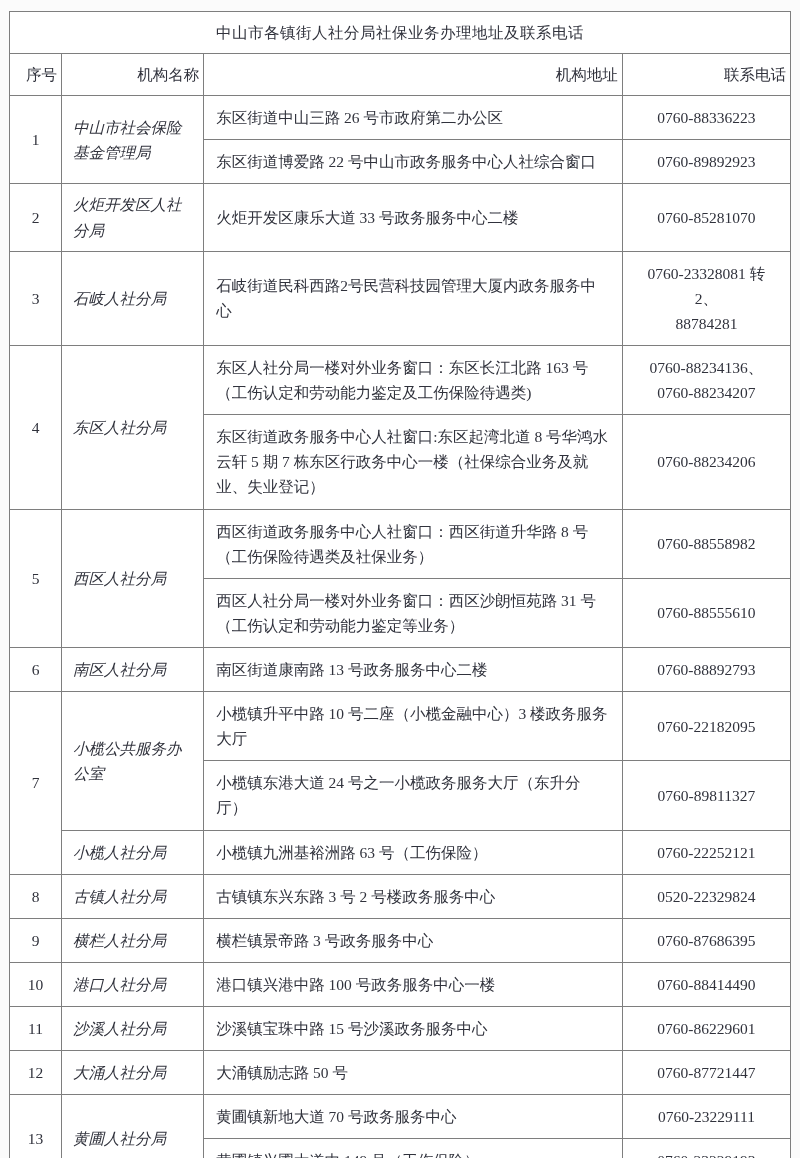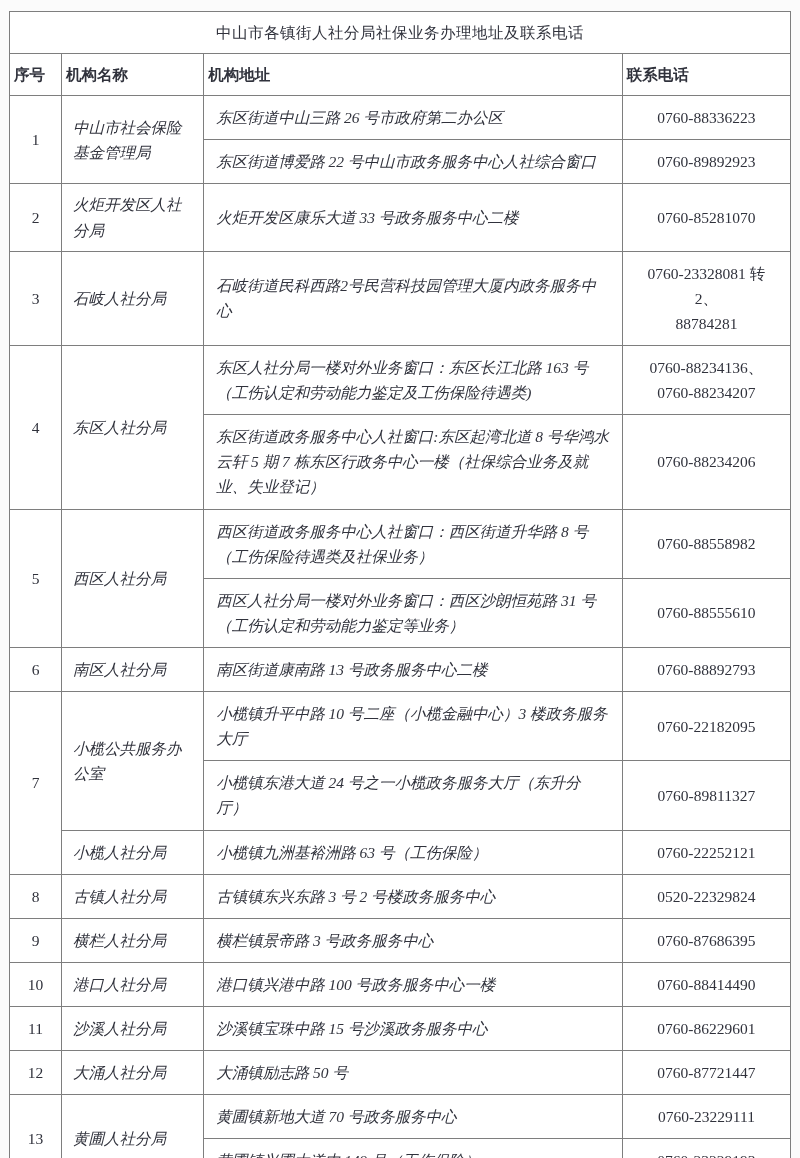--- a/index.html
+++ b/index.html
@@ -35,39 +35,38 @@
     font-family: "Liberation Sans", "DejaVu Sans", sans-serif;
     font-weight: normal;
     font-size: 17px;
     color: #141414;
     text-align: center;
     padding: 8px 6px;
     letter-spacing: 0.5px;
   }
   th.col-header {
     font-family: "Liberation Sans", "DejaVu Sans", sans-serif;
-    font-weight: bold;
+    font-weight: normal;
     font-size: 15.5px;
     color: #141414;
-    text-align: left;
+    text-align: right;
     padding: 8px 4px;
   }
   td.no-cell {
     text-align: center;
     padding: 6px 2px;
   }
   td.org-cell {
     text-align: left;
     padding: 8px 8px 8px 11px;
     font-style: italic;
   }
   td.addr-cell {
     text-align: left;
     padding: 9px 12px 9px 12px;
-    font-style: italic;
   }
   td.phone-cell {
     text-align: center;
     padding: 9px 15px;
     white-space: pre-line;
   }
 </style>
 </head>
 <body>
 

